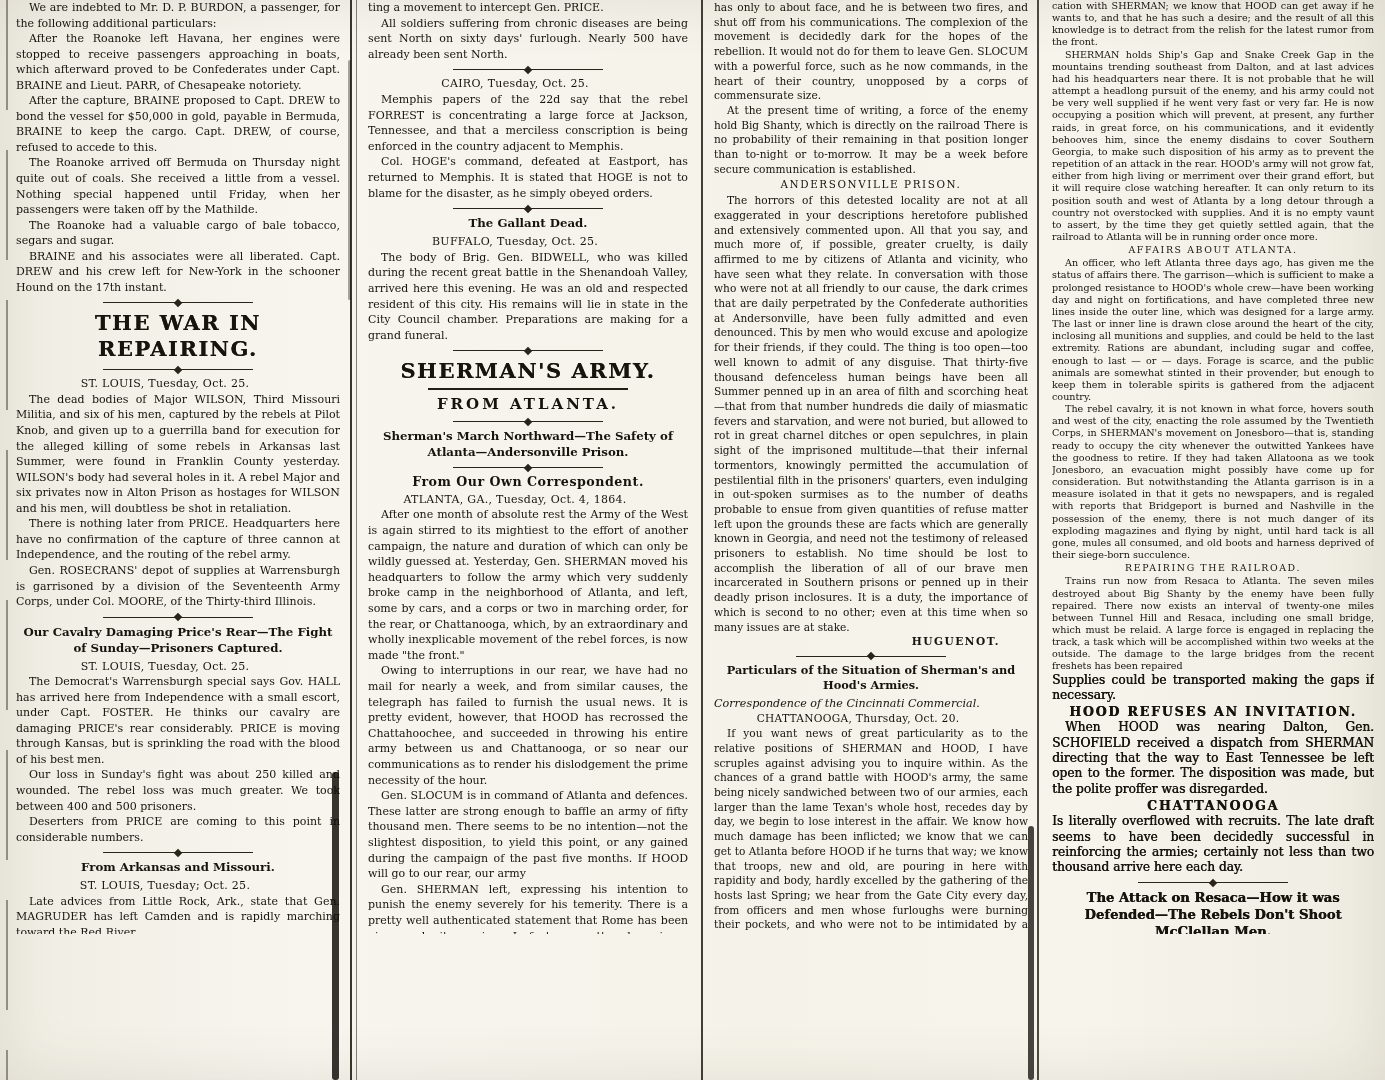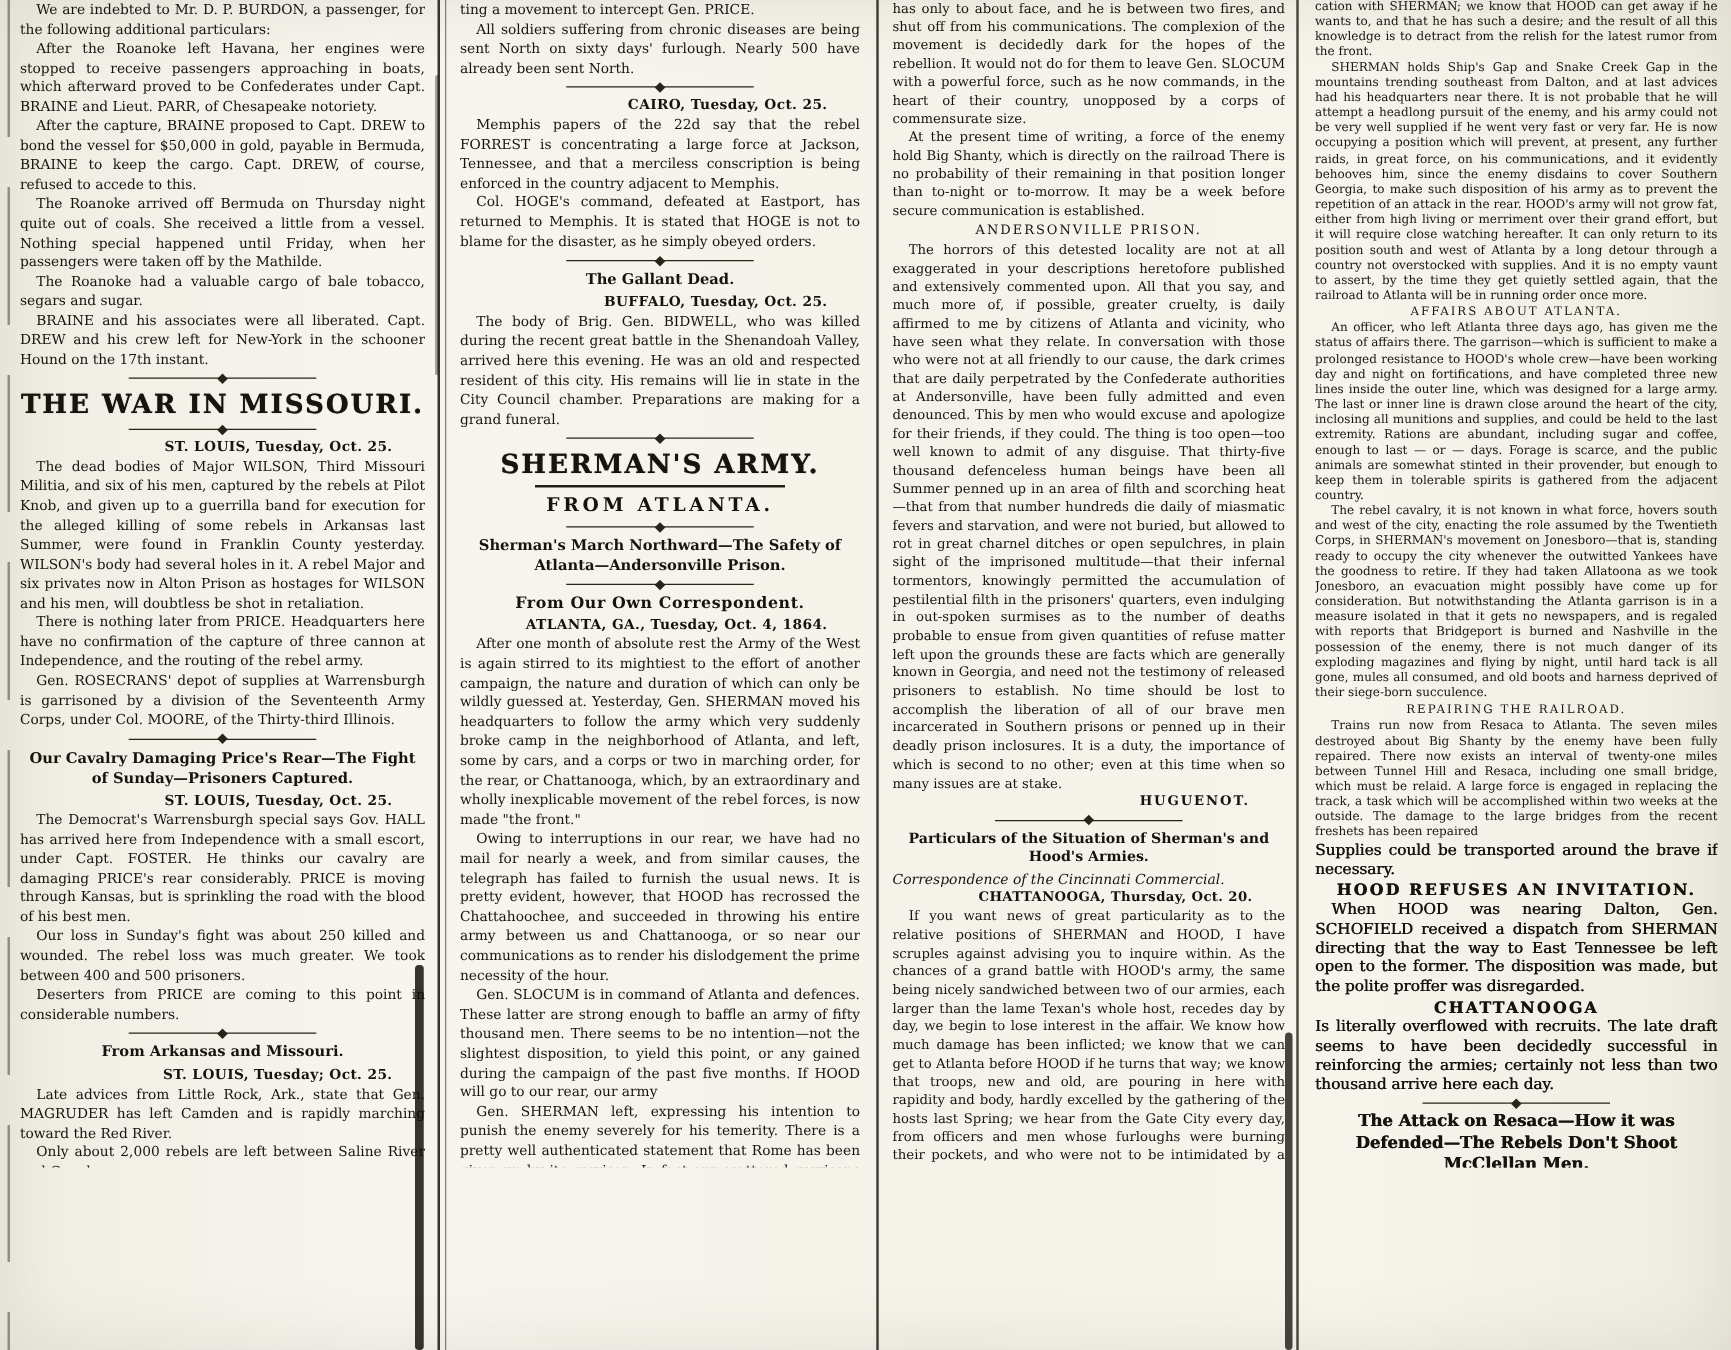--- a/index.html
+++ b/index.html
@@ -33,23 +33,22 @@
   }
   .h2{
     font-size:15px;line-height:19px;font-weight:bold;text-align:center;
     letter-spacing:3px;margin:5px 0 2px;text-indent:0;
   }
   .sub{
     font-weight:bold;text-align:center;font-size:1.07em;line-height:1.36;
     margin:3px 6px;text-indent:0;
   }
   .date{
-    text-align:right;padding-right:26px;text-indent:0;
+    text-align:center;padding-right:26px;text-indent:0;
     letter-spacing:.3px;
-    font-weight:bold;
   }
   .credit{font-style:italic;text-indent:0;font-size:1.05em;}
   .creditb{font-weight:bold;text-align:center;text-indent:0;font-size:1.15em;letter-spacing:.5px;margin:2px 0;}
   .sec{
     text-align:center;letter-spacing:1.6px;text-indent:0;font-size:.98em;margin:1px 0;
   }
   .sig{
     text-align:right;padding-right:28px;font-weight:bold;letter-spacing:1.5px;text-indent:0;
   }
   .divider{
@@ -85,21 +84,21 @@
 
 <div class="page">
   <div class="col" id="c0">
       <div class="blk p">We are indebted to Mr. D. P. BURDON, a passenger, for the following additional particulars:</div>
       <div class="blk p">After the Roanoke left Havana, her engines were stopped to receive passengers approaching in boats, which afterward proved to be Confederates under Capt. BRAINE and Lieut. PARR, of Chesapeake notoriety.</div>
       <div class="blk p">After the capture, BRAINE proposed to Capt. DREW to bond the vessel for $50,000 in gold, payable in Bermuda, BRAINE to keep the cargo. Capt. DREW, of course, refused to accede to this.</div>
       <div class="blk p">The Roanoke arrived off Bermuda on Thursday night quite out of coals. She received a little from a vessel. Nothing special happened until Friday, when her passengers were taken off by the Mathilde.</div>
       <div class="blk p">The Roanoke had a valuable cargo of bale tobacco, segars and sugar.</div>
       <div class="blk p">BRAINE and his associates were all liberated. Capt. DREW and his crew left for New-York in the schooner Hound on the 17th instant.</div>
       <div class="blk divider"></div>
-      <div class="blk h1">THE WAR IN MISSOURI.</div>
+      <div class="blk h1">THE WAR IN REPAIRING.</div>
       <div class="blk divider"></div>
       <div class="blk date">ST. LOUIS, Tuesday, Oct. 25.</div>
       <div class="blk p">The dead bodies of Major WILSON, Third Missouri Militia, and six of his men, captured by the rebels at Pilot Knob, and given up to a guerrilla band for execution for the alleged killing of some rebels in Arkansas last Summer, were found in Franklin County yesterday. WILSON's body had several holes in it. A rebel Major and six privates now in Alton Prison as hostages for WILSON and his men, will doubtless be shot in retaliation.</div>
       <div class="blk p">There is nothing later from PRICE. Headquarters here have no confirmation of the capture of three cannon at Independence, and the routing of the rebel army.</div>
       <div class="blk p">Gen. ROSECRANS' depot of supplies at Warrensburgh is garrisoned by a division of the Seventeenth Army Corps, under Col. MOORE, of the Thirty-third Illinois.</div>
       <div class="blk divider"></div>
       <div class="blk sub">Our Cavalry Damaging Price's Rear—The Fight of Sunday—Prisoners Captured.</div>
       <div class="blk date">ST. LOUIS, Tuesday, Oct. 25.</div>
       <div class="blk p">The Democrat's Warrensburgh special says Gov. HALL has arrived here from Independence with a small escort, under Capt. FOSTER. He thinks our cavalry are damaging PRICE's rear considerably. PRICE is moving through Kansas, but is sprinkling the road with the blood of his best men.</div>
       <div class="blk p">Our loss in Sunday's fight was about 250 killed and wounded. The rebel loss was much greater. We took between 400 and 500 prisoners.</div>
@@ -150,21 +149,21 @@
       <div class="blk p">If you want news of great particularity as to the relative positions of SHERMAN and HOOD, I have scruples against advising you to inquire within. As the chances of a grand battle with HOOD's army, the same being nicely sandwiched between two of our armies, each larger than the lame Texan's whole host, recedes day by day, we begin to lose interest in the affair. We know how much damage has been inflicted; we know that we can get to Atlanta before HOOD if he turns that way; we know that troops, new and old, are pouring in here with rapidity and body, hardly excelled by the gathering of the hosts last Spring; we hear from the Gate City every day, from officers and men whose furloughs were burning their pockets, and who were not to be intimidated by a day's march of twenty-one miles, for which distance there is a gap in the railroad to Atlanta; we have seen, and consequently know very positively, that the troops here have pushed to the front, and are now in communi-</div>
     </div>
   <div class="col" id="c3">
       <div class="blk pc">cation with SHERMAN; we know that HOOD can get away if he wants to, and that he has such a desire; and the result of all this knowledge is to detract from the relish for the latest rumor from the front.</div>
       <div class="blk p">SHERMAN holds Ship's Gap and Snake Creek Gap in the mountains trending southeast from Dalton, and at last advices had his headquarters near there. It is not probable that he will attempt a headlong pursuit of the enemy, and his army could not be very well supplied if he went very fast or very far. He is now occupying a position which will prevent, at present, any further raids, in great force, on his communications, and it evidently behooves him, since the enemy disdains to cover Southern Georgia, to make such disposition of his army as to prevent the repetition of an attack in the rear. HOOD's army will not grow fat, either from high living or merriment over their grand effort, but it will require close watching hereafter. It can only return to its position south and west of Atlanta by a long detour through a country not overstocked with supplies. And it is no empty vaunt to assert, by the time they get quietly settled again, that the railroad to Atlanta will be in running order once more.</div>
       <div class="blk sec">AFFAIRS ABOUT ATLANTA.</div>
       <div class="blk p">An officer, who left Atlanta three days ago, has given me the status of affairs there. The garrison—which is sufficient to make a prolonged resistance to HOOD's whole crew—have been working day and night on fortifications, and have completed three new lines inside the outer line, which was designed for a large army. The last or inner line is drawn close around the heart of the city, inclosing all munitions and supplies, and could be held to the last extremity. Rations are abundant, including sugar and coffee, enough to last — or — days. Forage is scarce, and the public animals are somewhat stinted in their provender, but enough to keep them in tolerable spirits is gathered from the adjacent country.</div>
       <div class="blk p">The rebel cavalry, it is not known in what force, hovers south and west of the city, enacting the role assumed by the Twentieth Corps, in SHERMAN's movement on Jonesboro—that is, standing ready to occupy the city whenever the outwitted Yankees have the goodness to retire. If they had taken Allatoona as we took Jonesboro, an evacuation might possibly have come up for consideration. But notwithstanding the Atlanta garrison is in a measure isolated in that it gets no newspapers, and is regaled with reports that Bridgeport is burned and Nashville in the possession of the enemy, there is not much danger of its exploding magazines and flying by night, until hard tack is all gone, mules all consumed, and old boots and harness deprived of their siege-born succulence.</div>
       <div class="blk sec">REPAIRING THE RAILROAD.</div>
       <div class="blk p">Trains run now from Resaca to Atlanta. The seven miles destroyed about Big Shanty by the enemy have been fully repaired. There now exists an interval of twenty-one miles between Tunnel Hill and Resaca, including one small bridge, which must be relaid. A large force is engaged in replacing the track, a task which will be accomplished within two weeks at the outside. The damage to the large bridges from the recent freshets has been repaired</div>
-      <div class="blk pc big">Supplies could be transported around the brave if necessary.</div>
+      <div class="blk pc big">Supplies could be transported making the gaps if necessary.</div>
       <div class="blk sec big">HOOD REFUSES AN INVITATION.</div>
       <div class="blk p big">When HOOD was nearing Dalton, Gen. SCHOFIELD received a dispatch from SHERMAN directing that the way to East Tennessee be left open to the former. The disposition was made, but the polite proffer was disregarded.</div>
       <div class="blk sec big">CHATTANOOGA</div>
       <div class="blk pc big">Is literally overflowed with recruits. The late draft seems to have been decidedly successful in reinforcing the armies; certainly not less than two thousand arrive here each day.</div>
       <div class="blk divider"></div>
       <div class="blk sub big">The Attack on Resaca—How it was Defended—The Rebels Don't Shoot McClellan Men.</div>
       <div class="blk credit big">Correspondence of the Indianapolis Journal.</div>
       <div class="blk date big">RESACA, Friday, Oct. 14, 1864.</div>
       <div class="blk p big">Immediately after the fight at Allatoona, your correspondent left with the Twenty-third Corps for Rome, where SHERMAN's army was concentrating and</div>
     </div>

